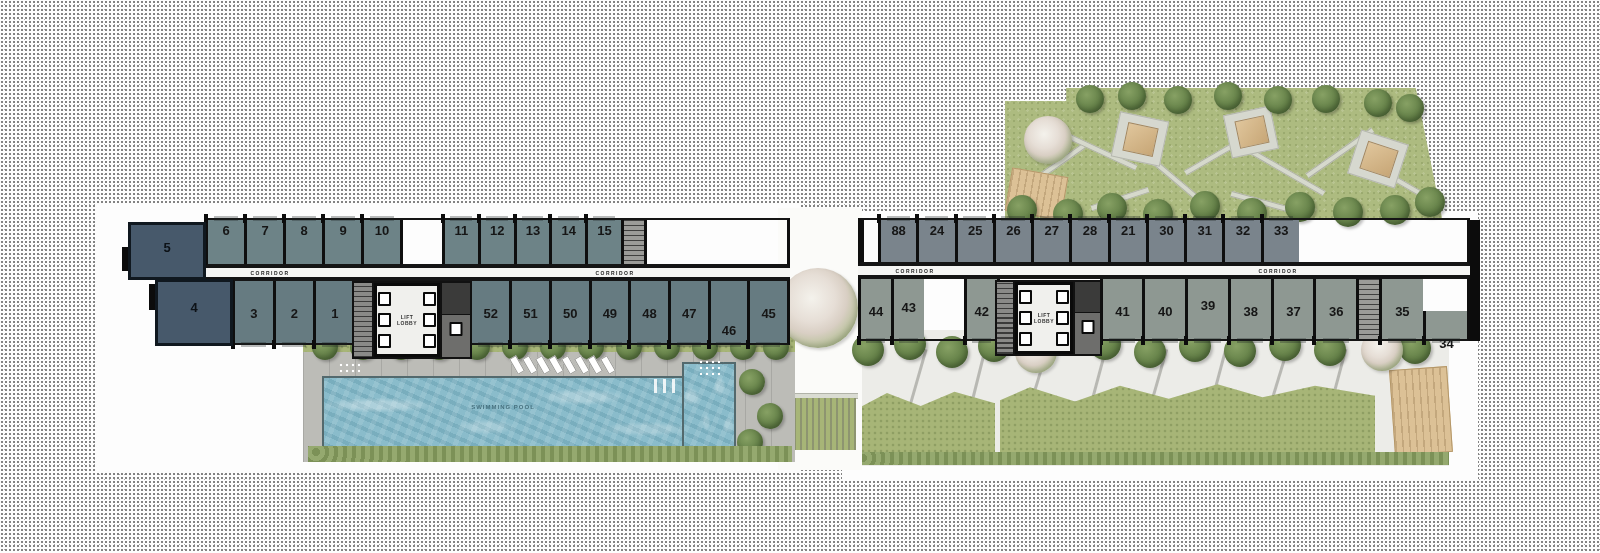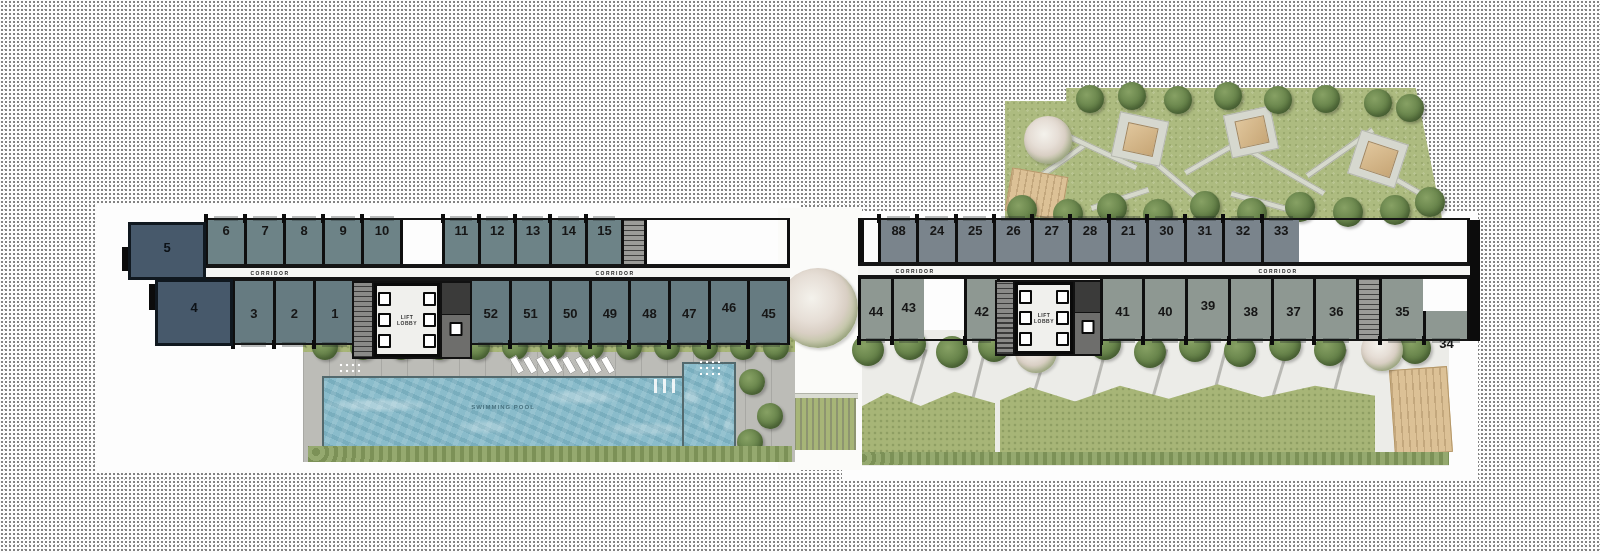--- a/index.html
+++ b/index.html
@@ -344,21 +344,21 @@
               <span class="num" style="margin-top: 26px;">48</span>
               <div class="bump bottom"></div>
               <div class="tick bottom"></div>
             </div>
             <div class="unit" style="background: rgb(102, 123, 129);">
               <span class="num" style="margin-top: 26px;">47</span>
               <div class="bump bottom"></div>
               <div class="tick bottom"></div>
             </div>
             <div class="unit" style="background: rgb(102, 123, 129);">
-              <span class="num" style="margin-top: 20px;">46</span>
+              <span class="num" style="margin-top: 43px;">46</span>
               <div class="bump bottom"></div>
               <div class="tick bottom"></div>
             </div>
             <div class="unit" style="background: rgb(102, 123, 129);">
               <span class="num" style="margin-top: 26px;">45</span>
               <div class="bump bottom"></div>
               <div class="tick bottom"></div>
             </div>
           </div>
         </div>

